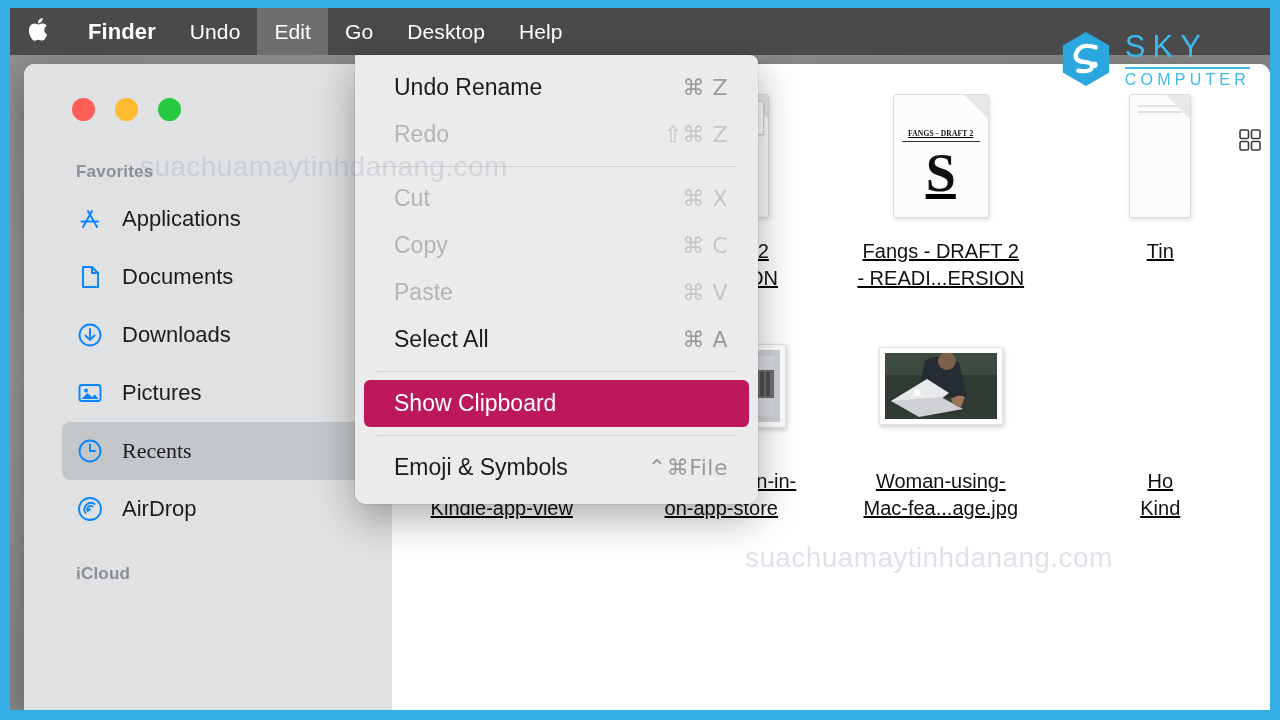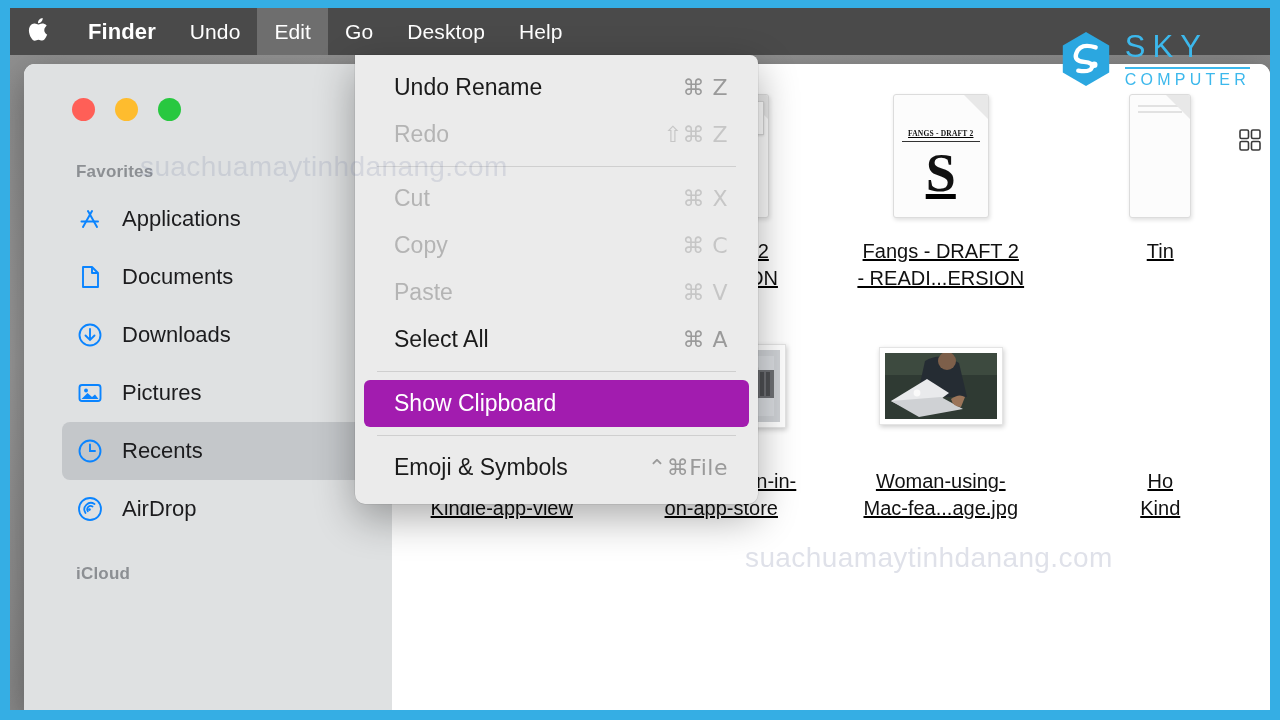--- a/index.html
+++ b/index.html
@@ -103,21 +103,21 @@
     color:#8c8f93; font-size:17px; font-weight:bold;
     padding:26px 0 8px 52px; letter-spacing:.2px;
   }
   .sb-item {
     display:flex; align-items:center; gap:18px;
     height:58px; margin:0 12px 0 38px;
     padding-left:14px;
     border-radius:8px;
     color:#1c1c1e; font-size:22px;
   }
-  .sb-item.selected { background:#c4c7ca; }
+  .sb-item.selected { background:#c4c7ca;font-family:Liberation Serif, serif; }
   .sb-ico { width:28px; height:28px; flex-shrink:0; display:block; }
 
   
   #content {
     flex:1; background:#ffffff; position:relative; overflow:hidden;
   }
   .file-grid {
     position:absolute; left:0; top:0; width:100%; height:100%;
     display:grid;
     grid-template-columns:repeat(4,1fr);
@@ -201,21 +201,21 @@
     backdrop-filter:blur(8px);
     margin-left:32px;
   }
   .mrow {
     display:flex; align-items:center; justify-content:space-between;
     height:47px; padding:0 21px 0 30px;
     font-size:23px; color:#1b1b1b;
     margin:0 9px; border-radius:6px;
   }
   .mrow.disabled { color:#b4b4b4; }
-  .mrow.highlight { background:#a21caf; color:#ffffff; }
+  .mrow.highlight { background:#be185d; color:#ffffff; }
   .mrow .shortcut {
     color:#9a9a9a; font-size:22px; letter-spacing:.5px;
     font-family:"DejaVu Sans", sans-serif;
   }
   .mrow.disabled .shortcut { color:#c6c6c6; }
   .msep { height:1px; background:#cfcfcf; margin:8px 22px; }
 
   
   .wm {
     position:absolute;

